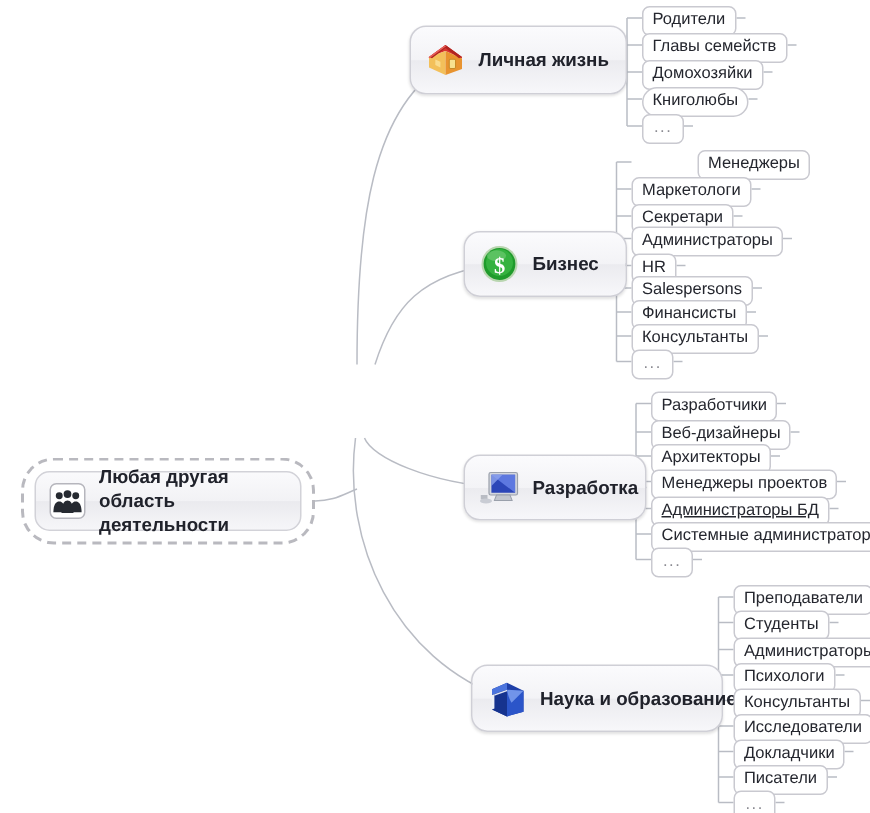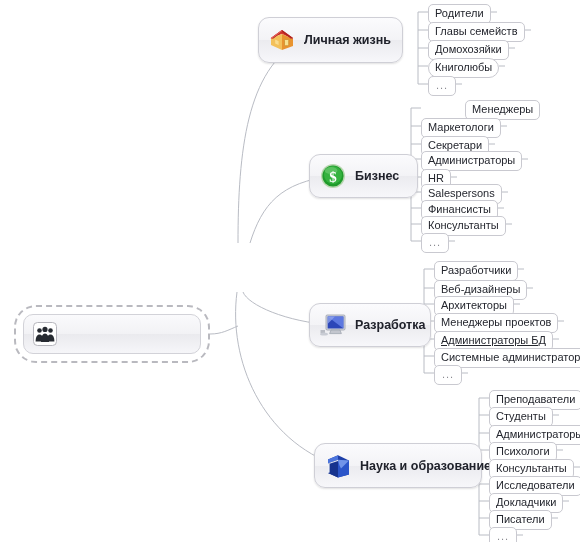--- a/index.html
+++ b/index.html
@@ -170,25 +170,27 @@
     <div class="floating-inner">
       <svg class="ico" width="26" height="26" viewBox="0 0 26 26">
         <rect x="1.5" y="1.5" width="23" height="23" rx="4" fill="#ffffff" stroke="#b6b6bd" stroke-width="1"></rect>
         <circle cx="7.5" cy="9.5" r="2.3" fill="#262a31"></circle>
         <circle cx="13" cy="8.4" r="2.6" fill="#262a31"></circle>
         <circle cx="18.5" cy="9.5" r="2.3" fill="#262a31"></circle>
         <path d="M3.6 20.5 C3.6 15.6 5.2 13.4 7.5 13.4 C9.8 13.4 11.4 15.6 11.4 20.5 Z" fill="#262a31"></path>
         <path d="M9 21 C9 15.3 10.8 12.6 13 12.6 C15.2 12.6 17 15.3 17 21 Z" fill="#262a31"></path>
         <path d="M14.6 20.5 C14.6 15.6 16.2 13.4 18.5 13.4 C20.8 13.4 22.4 15.6 22.4 20.5 Z" fill="#262a31"></path>
       </svg>
+      <div class="flabel">Любая другая область
+деятельности</div>
     </div>
   </div>
 
   <div id="branch-layer">
-      <div class="branch" style="left: 258px; top: 17px; width: 145px; height: 46px;">
+      <div class="branch" style="left: 273px; top: 17px; width: 145px; height: 46px;">
         <svg class="ico" width="30" height="30" viewBox="0 0 30 30">
           <path d="M4 13 L15 5 L26 13 L26 14 L15 9 Z" fill="#d8352f"></path>
       <path d="M4 13 L15 9 L15 25 L4 20 Z" fill="#f3c05a"></path>
       <path d="M15 9 L26 14 L26 21 L15 25 Z" fill="#e8932f"></path>
       <path d="M4 13 L15 5 L26 13 L24 13.8 L15 7 L6 13.8 Z" fill="#b02420"></path>
       <path d="M3.6 13.2 L14.6 5.2 L15.4 5.9 L4.4 13.9 Z" fill="#e8615b"></path>
       <rect x="17.5" y="14.5" width="4.2" height="6.2" rx="0.8" fill="#f7e08f" stroke="#c78a28" stroke-width="0.7"></rect>
       <path d="M8.2 14.6 L11.6 16.2 L11.6 20 L8.2 18.4 Z" fill="#fce6a0" opacity=".75"></path>
         </svg>
         <div class="blabel">Личная жизнь</div>

